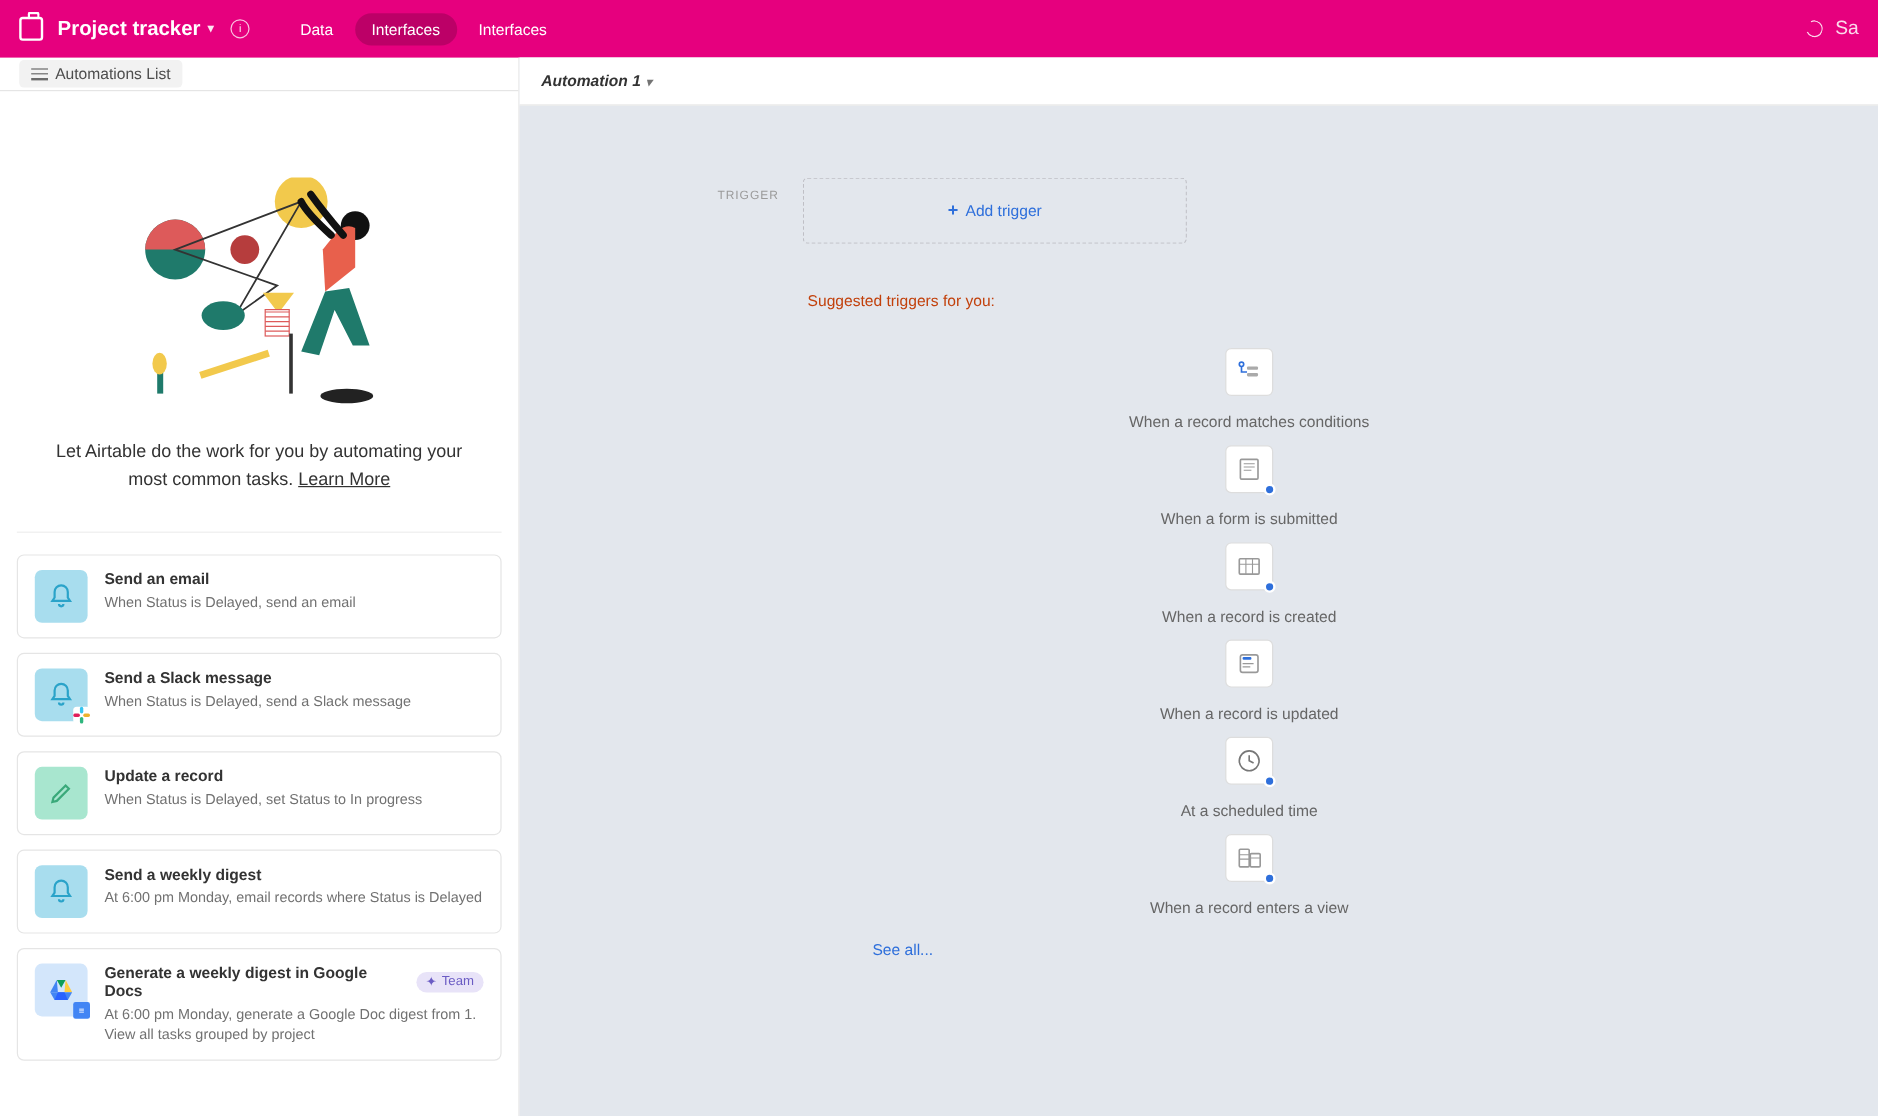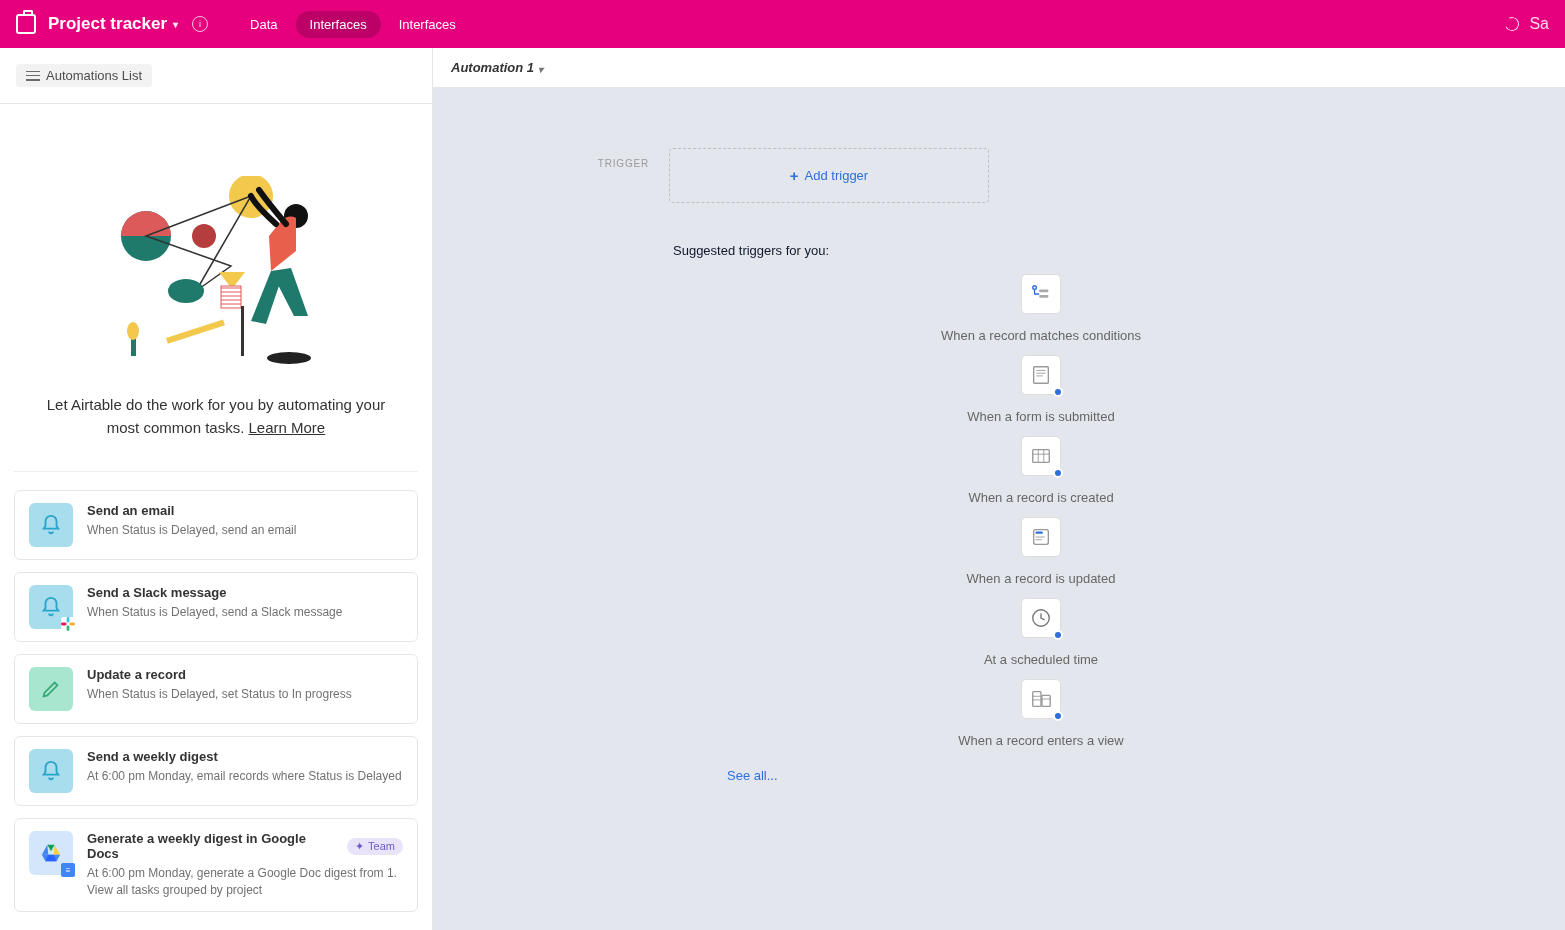--- a/index.html
+++ b/index.html
@@ -87,21 +87,21 @@
   .content { flex: 1; display: flex; min-height: 0; }
 
   .sidebar {
     width: 433px;
     border-right: 1px solid #e5e5e5;
     display: flex;
     flex-direction: column;
     min-height: 0;
   }
   .sub-header {
-    height: 56px;
+    height: 28px;
     border-bottom: 1px solid #e5e5e5;
     display: flex;
     align-items: center;
     padding: 0 16px;
   }
   .pill {
     display: inline-flex;
     align-items: center;
     gap: 6px;
     background: #f2f2f2;
@@ -254,22 +254,22 @@
     gap: 6px;
   }
   .suggested-section {
     max-width: 820px;
     margin: 0 auto;
     padding-left: 84px;
   }
   .sugg-heading {
     font-size: 13px;
     font-weight: 500;
-    color: #0f172a;
-    margin-bottom: 16px;
+    color: #c2410c;
+    margin-bottom: 32px;
   }
   .sugg-item {
     display: flex;
     align-items: center;
     gap: 14px;
     margin-bottom: 12px;
     cursor: pointer;
     flex-direction: column;
   }
   .sugg-icon {

